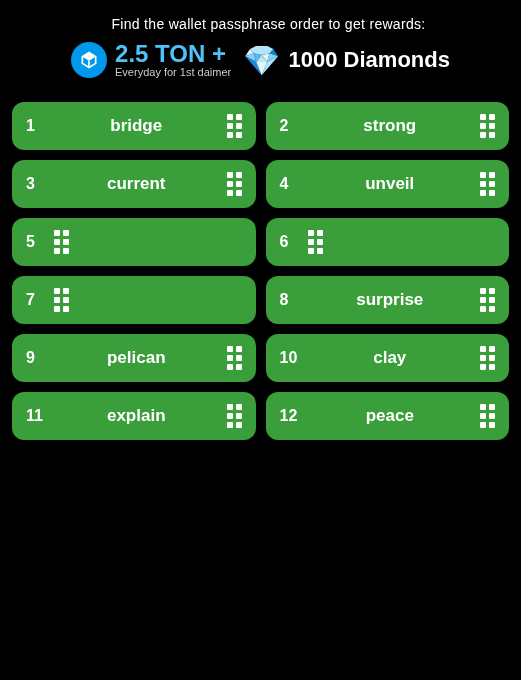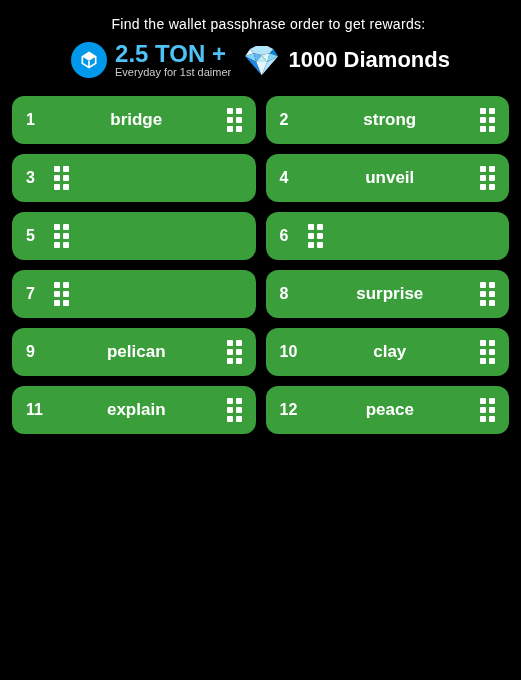--- a/index.html
+++ b/index.html
@@ -20,21 +20,21 @@
       text-align: center;
       margin-bottom: 10px;
       letter-spacing: 0.3px;
       padding-left: 16px;
     }
     .rewards-row {
       display: flex;
       align-items: center;
       justify-content: center;
       gap: 12px;
-      margin-bottom: 18px;
+      margin-bottom: 24px;
     }
     .ton-badge {
       display: flex;
       align-items: center;
       gap: 8px;
     }
     .ton-icon {
       width: 36px;
       height: 36px;
       background: #0098ea;
@@ -160,20 +160,21 @@
         <div class="drag-dot"></div>
         <div class="drag-dot"></div>
         <div class="drag-dot"></div>
         <div class="drag-dot"></div>
         <div class="drag-dot"></div>
         <div class="drag-dot"></div>
       </div>
     </div>
     <div class="word-card">
       <span class="word-num">3</span>
+      <span class="word-label">current</span>
       <div class="drag-handle">
         <div class="drag-dot"></div>
         <div class="drag-dot"></div>
         <div class="drag-dot"></div>
         <div class="drag-dot"></div>
         <div class="drag-dot"></div>
         <div class="drag-dot"></div>
       </div>
     </div>
     <div class="word-card">

